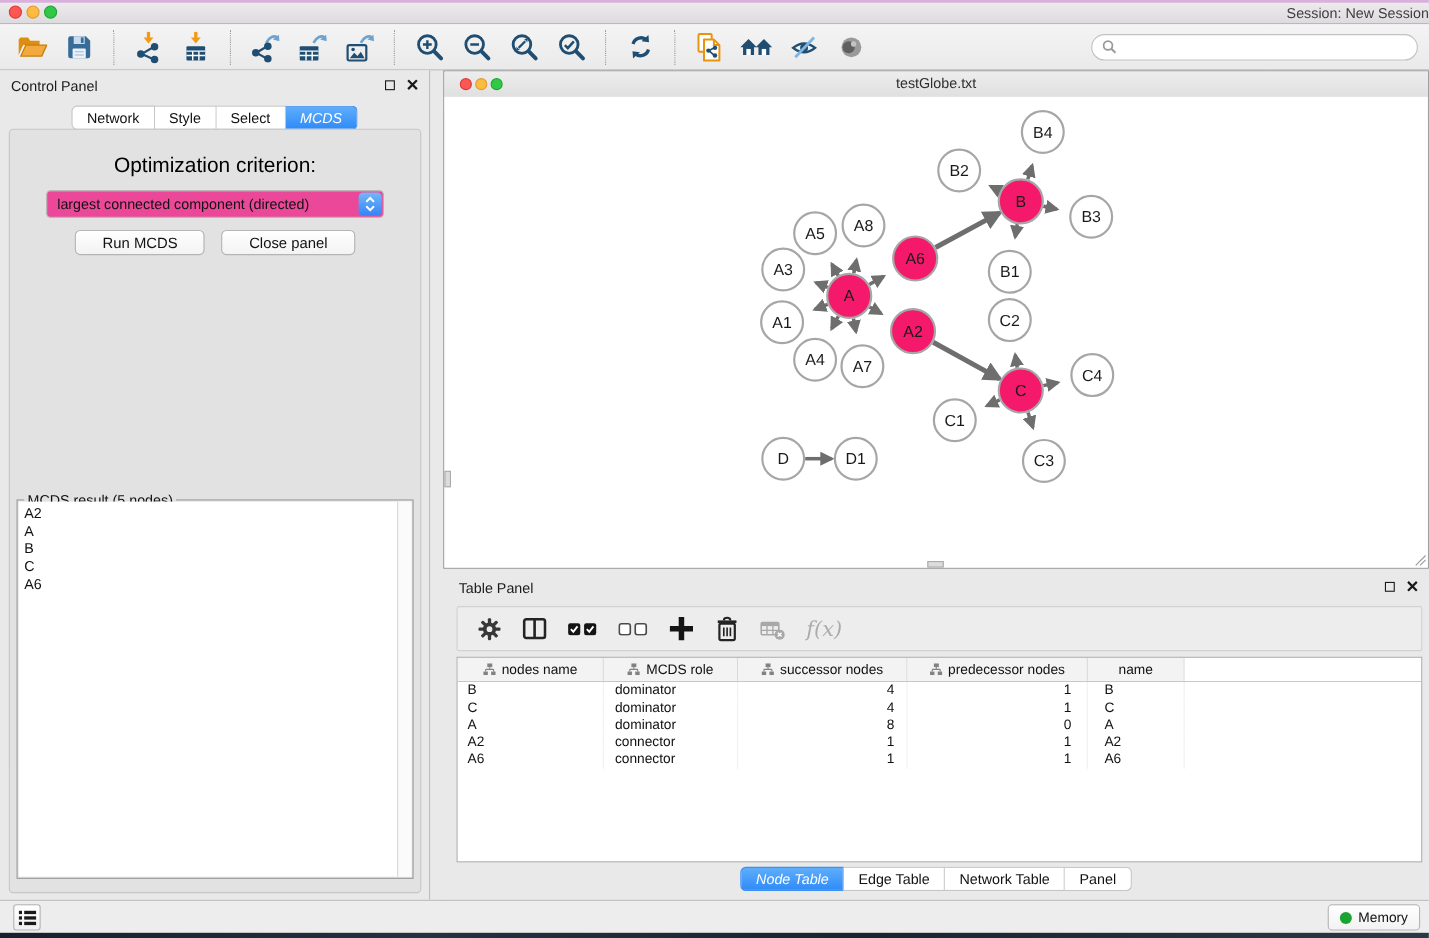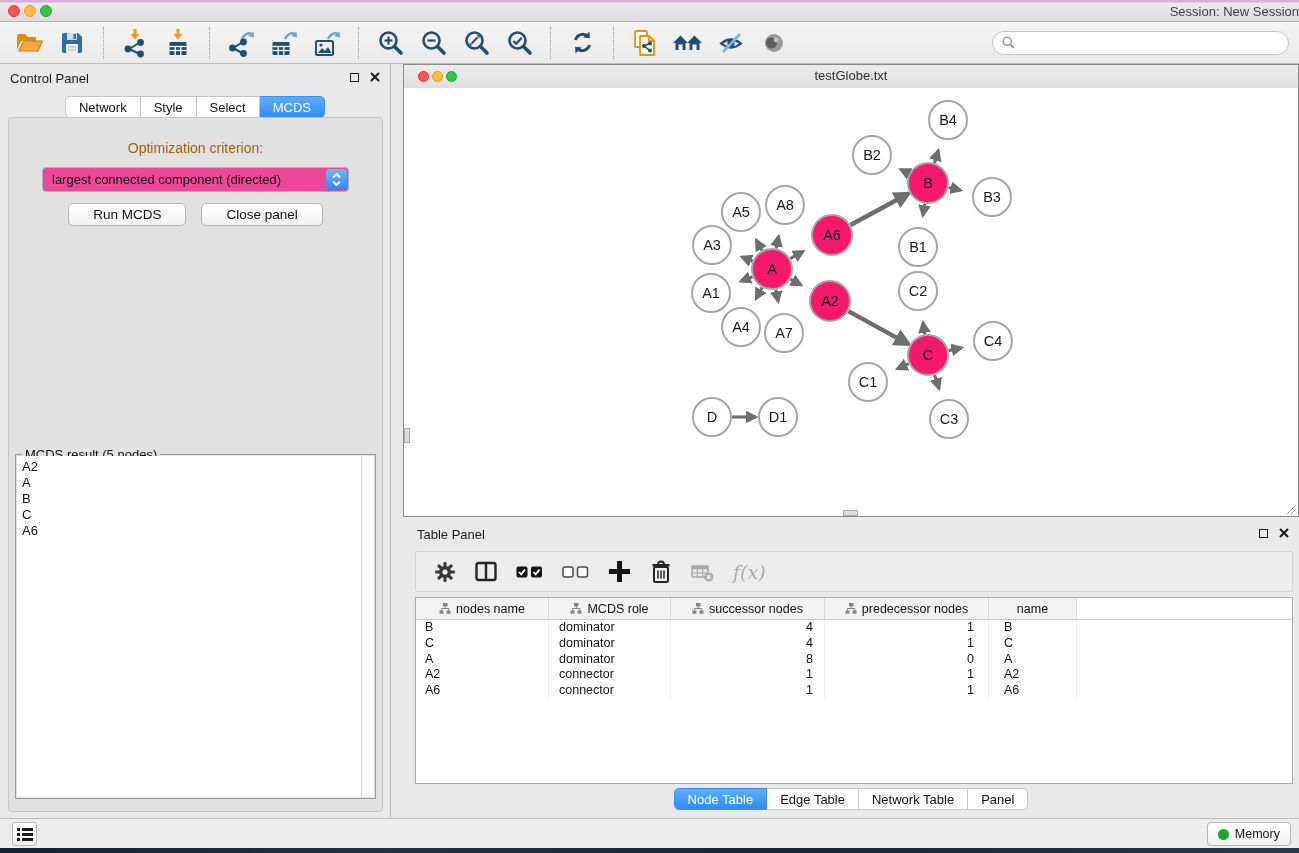--- a/index.html
+++ b/index.html
@@ -33,24 +33,24 @@
   .float-icon { width:9px; height:9px; border:1.5px solid #1A1A1A; display:inline-block; }
 
   
   .cpanel { position:absolute; left:0; top:64px; width:391px; height:754px; background:#E9E9E9;
     border-right:1px solid #BDBDBD; }
   .cp-tabs { position:absolute; top:32px; left:0; width:100%; display:flex; justify-content:center; }
   .tabseg { height:22px; line-height:21px; padding:0 13px; background:#FFF; border:1px solid #C6C6C6;
     border-left:none; font-size:13px; color:#111; cursor:default; }
   .tabseg:first-child { border-left:1px solid #C6C6C6; border-radius:5px 0 0 5px; }
   .tabseg:last-child { border-radius:0 5px 5px 0; }
-  .tabseg.active { background:linear-gradient(#5FAEFB,#2F8BF8); color:#fff; border-color:#3E8FF2; }
+  .tabseg.active { background:linear-gradient(#5FAEFB,#2F8BF8); color:#fff; border-color:#3E8FF2;font-style:italic; }
   .cp-body { position:absolute; left:8px; top:53px; width:375px; bottom:6px; background:#E2E2E2;
     border:1px solid #C6C6C6; border-radius:4px; }
-  .crit-label { text-align:center; margin-top:22px; font-size:14px; color:#a16207; }
+  .crit-label { text-align:center; margin-top:22px; font-size:19px; color:#000000; }
   .dropdown { position:relative; margin:11px auto 0; width:307px; height:25px; background:#ec4899;
     border:1px solid #B2B2B2; border-radius:4px; }
   .dropdown-text { line-height:23px; padding-left:9px; font-size:13px; color:#111; white-space:nowrap; }
   .stepper { position:absolute; right:1px; top:1px; width:21px; height:21px; border-radius:4px;
     background:linear-gradient(#74B7FA,#3484F7); display:flex; align-items:center; justify-content:center; }
   .btn-row { display:flex; justify-content:center; gap:15px; margin-top:11px; }
   .mac-btn { height:23px; padding:0 24px; background:linear-gradient(#FFFFFF,#F3F3F3);
     border:1px solid #B5B5B5; border-radius:5px; font-size:13.5px; font-family:inherit; color:#111; }
   .groupbox { position:absolute; left:6px; right:6px; top:336px; bottom:12px; border:1px solid #9B9B9B; }
   .groupbox-title { position:absolute; top:-8px; left:6px; background:#E2E2E2; padding:0 3px; font-size:13px; color:#111; }

